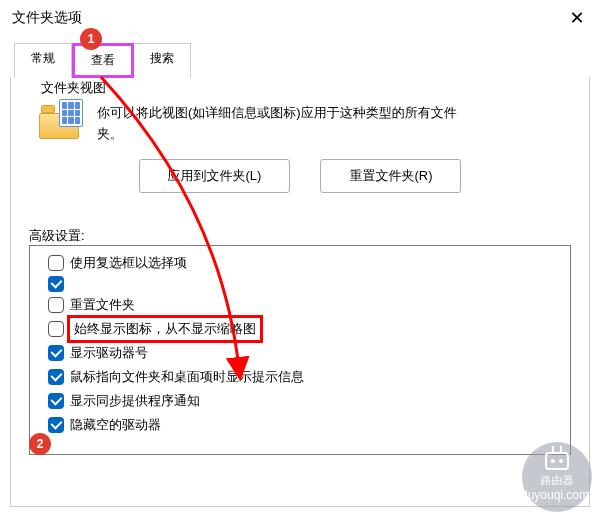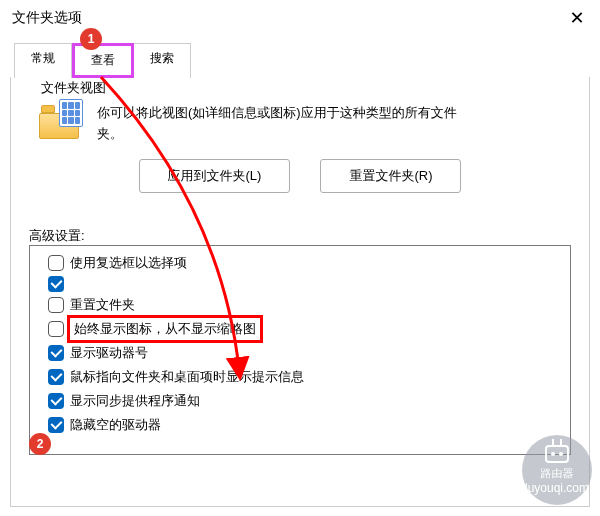--- a/index.html
+++ b/index.html
@@ -205,21 +205,21 @@
   .arrow {
     position: absolute;
     z-index: 9;
     pointer-events: none;
   }
 
   
   .watermark {
     position: absolute;
     right: 8px;
-    bottom: 11px;
+    bottom: 4px;
     width: 70px;
     height: 70px;
     border-radius: 50%;
     background: rgba(150,155,165,0.55);
     display: flex;
     flex-direction: column;
     align-items: center;
     justify-content: center;
     color: #fff;
     font-size: 11px;

